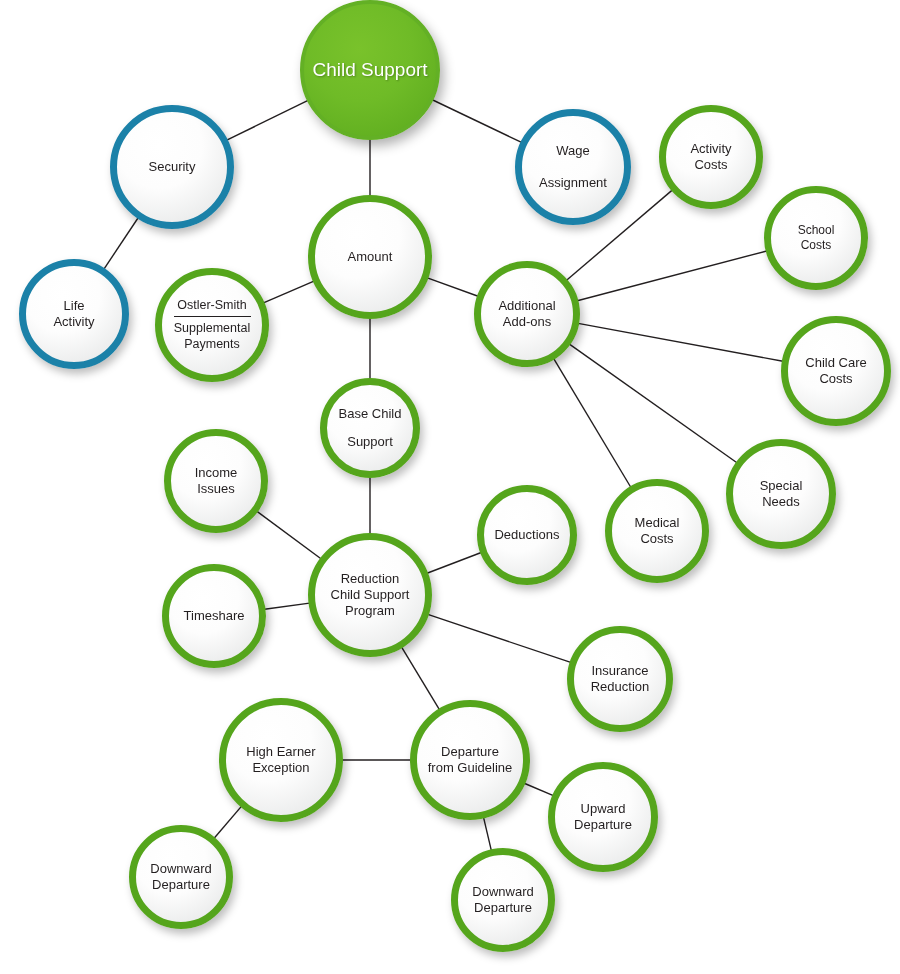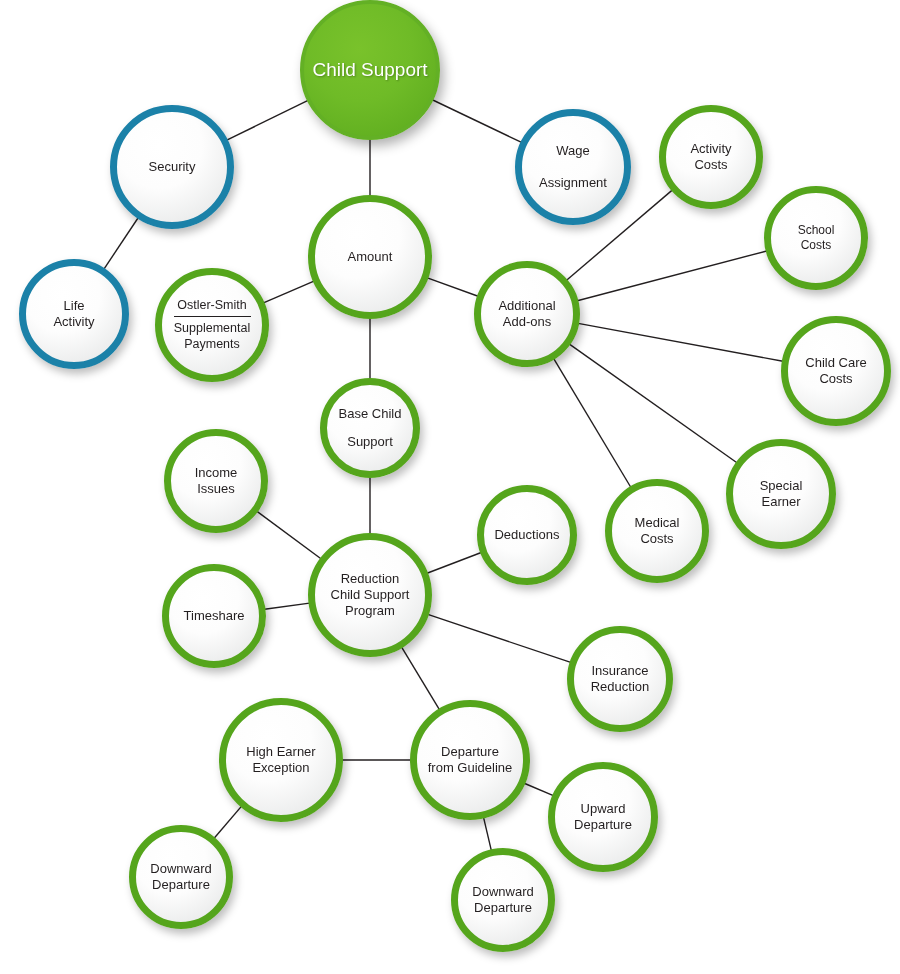--- a/index.html
+++ b/index.html
@@ -122,21 +122,21 @@
       <div class="node green" style="left: 764px; top: 186px; width: 104px; height: 104px; font-size: 12px; padding: 0px 8px;">
         <span class="line">School</span>
         <span class="line">Costs</span>
       </div>
       <div class="node green" style="left: 781px; top: 316px; width: 110px; height: 110px; font-size: 13px; padding: 0px 9px;">
         <span class="line">Child Care</span>
         <span class="line">Costs</span>
       </div>
       <div class="node green" style="left: 726px; top: 439px; width: 110px; height: 110px; font-size: 13px; padding: 0px 9px;">
         <span class="line">Special</span>
-        <span class="line">Earner</span>
+        <span class="line">Needs</span>
       </div>
       <div class="node green" style="left: 605px; top: 479px; width: 104px; height: 104px; font-size: 13px; padding: 0px 8px;">
         <span class="line">Medical</span>
         <span class="line">Costs</span>
       </div>
       <div class="node green" style="left: 320px; top: 378px; width: 100px; height: 100px; font-size: 13px; padding: 0px 8px; gap: 12px;">
         <span class="line">Base Child</span>
         <span class="line">Support</span>
       </div>
       <div class="node green" style="left: 308px; top: 533px; width: 124px; height: 124px; font-size: 13px; padding: 0px 10px;">

